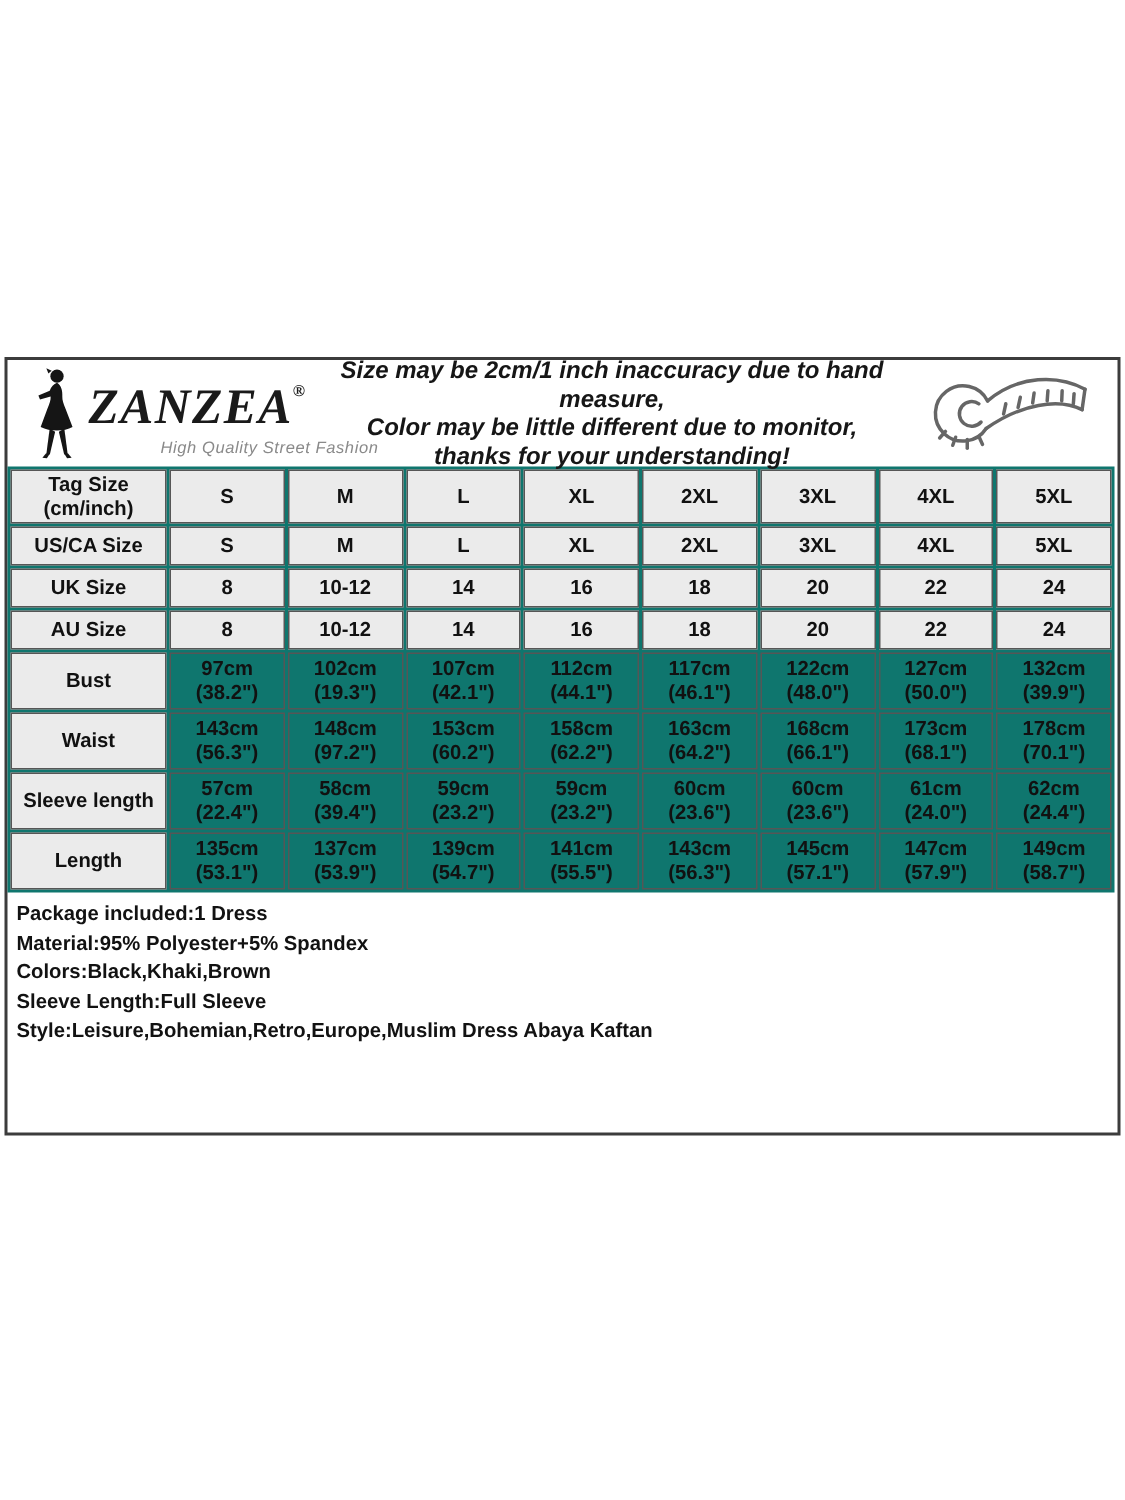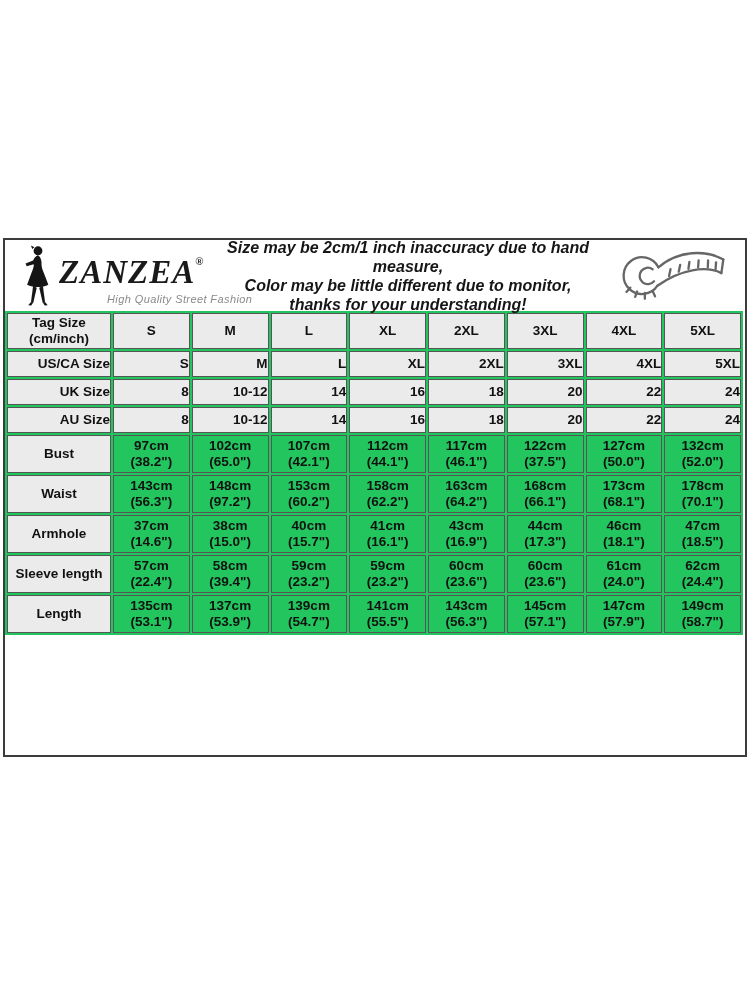--- a/index.html
+++ b/index.html
@@ -30,31 +30,31 @@
   .tagline{
     font-size:11px;color:#8a8a8a;letter-spacing:.4px;margin-top:6px;
     white-space:nowrap;
     padding-left:48px;
   }
   .notice{flex:1;text-align:center;font-weight:bold;font-size:16px;line-height:19px;color:#161616;}
   .tape{width:128px;flex:none;display:flex;justify-content:center;}
   
   table.size{
     width:738px;border-collapse:separate;border-spacing:2px;
-    table-layout:fixed;background:#22c55e;margin:0;
+    table-layout:fixed;background:#0f766e;margin:0;
   }
   table.size td{
     border:1px solid #565656;text-align:center;vertical-align:middle;
     font-weight:bold;font-size:13.5px;line-height:16px;
     white-space:pre-line;padding:1px 0;overflow:hidden;
   }
   td.gray{background:#ebebeb;}
   td.label-cell{font-size:14px;}
   tr.r-hdr td{height:30px;}
-  tr.r-size td{height:22px;text-align:right;}
+  tr.r-size td{height:22px;}
   tr.r-meas td{height:34px;}
   
   .details{
     padding:4px 8px 0 6px;font-weight:bold;font-size:13.5px;line-height:19.6px;
     color:#121212;text-align:left;
   }
 </style>
 </head>
 <body>
 
@@ -166,33 +166,33 @@
           <td class="gray">18</td>
           <td class="gray">20</td>
           <td class="gray">22</td>
           <td class="gray">24</td>
         </tr>
         <tr class="r-meas">
           <td class="label-cell gray">Bust</td>
           <td>97cm
 (38.2")</td>
           <td>102cm
-(65.0")</td>
+(19.3")</td>
           <td>107cm
 (42.1")</td>
           <td>112cm
 (44.1")</td>
           <td>117cm
 (46.1")</td>
           <td>122cm
-(37.5")</td>
+(48.0")</td>
           <td>127cm
 (50.0")</td>
           <td>132cm
-(52.0")</td>
+(39.9")</td>
         </tr>
         <tr class="r-meas">
           <td class="label-cell gray">Waist</td>
           <td>143cm
 (56.3")</td>
           <td>148cm
 (97.2")</td>
           <td>153cm
 (60.2")</td>
           <td>158cm
@@ -200,39 +200,20 @@
           <td>163cm
 (64.2")</td>
           <td>168cm
 (66.1")</td>
           <td>173cm
 (68.1")</td>
           <td>178cm
 (70.1")</td>
         </tr>
         <tr class="r-meas">
-          <td class="label-cell gray">Armhole</td>
-          <td>37cm
-(14.6")</td>
-          <td>38cm
-(15.0")</td>
-          <td>40cm
-(15.7")</td>
-          <td>41cm
-(16.1")</td>
-          <td>43cm
-(16.9")</td>
-          <td>44cm
-(17.3")</td>
-          <td>46cm
-(18.1")</td>
-          <td>47cm
-(18.5")</td>
-        </tr>
-        <tr class="r-meas">
           <td class="label-cell gray">Sleeve length</td>
           <td>57cm
 (22.4")</td>
           <td>58cm
 (39.4")</td>
           <td>59cm
 (23.2")</td>
           <td>59cm
 (23.2")</td>
           <td>60cm
@@ -259,14 +240,21 @@
           <td>145cm
 (57.1")</td>
           <td>147cm
 (57.9")</td>
           <td>149cm
 (58.7")</td>
         </tr>
       </tbody>
   </table>
 
+  <div class="details">
+    <div>Package included:1 Dress</div>
+    <div>Material:95% Polyester+5% Spandex</div>
+    <div>Colors:Black,Khaki,Brown</div>
+    <div>Sleeve Length:Full Sleeve</div>
+    <div>Style:Leisure,Bohemian,Retro,Europe,Muslim Dress Abaya Kaftan</div>
+  </div>
 
 </div>
 
 </body></html>

